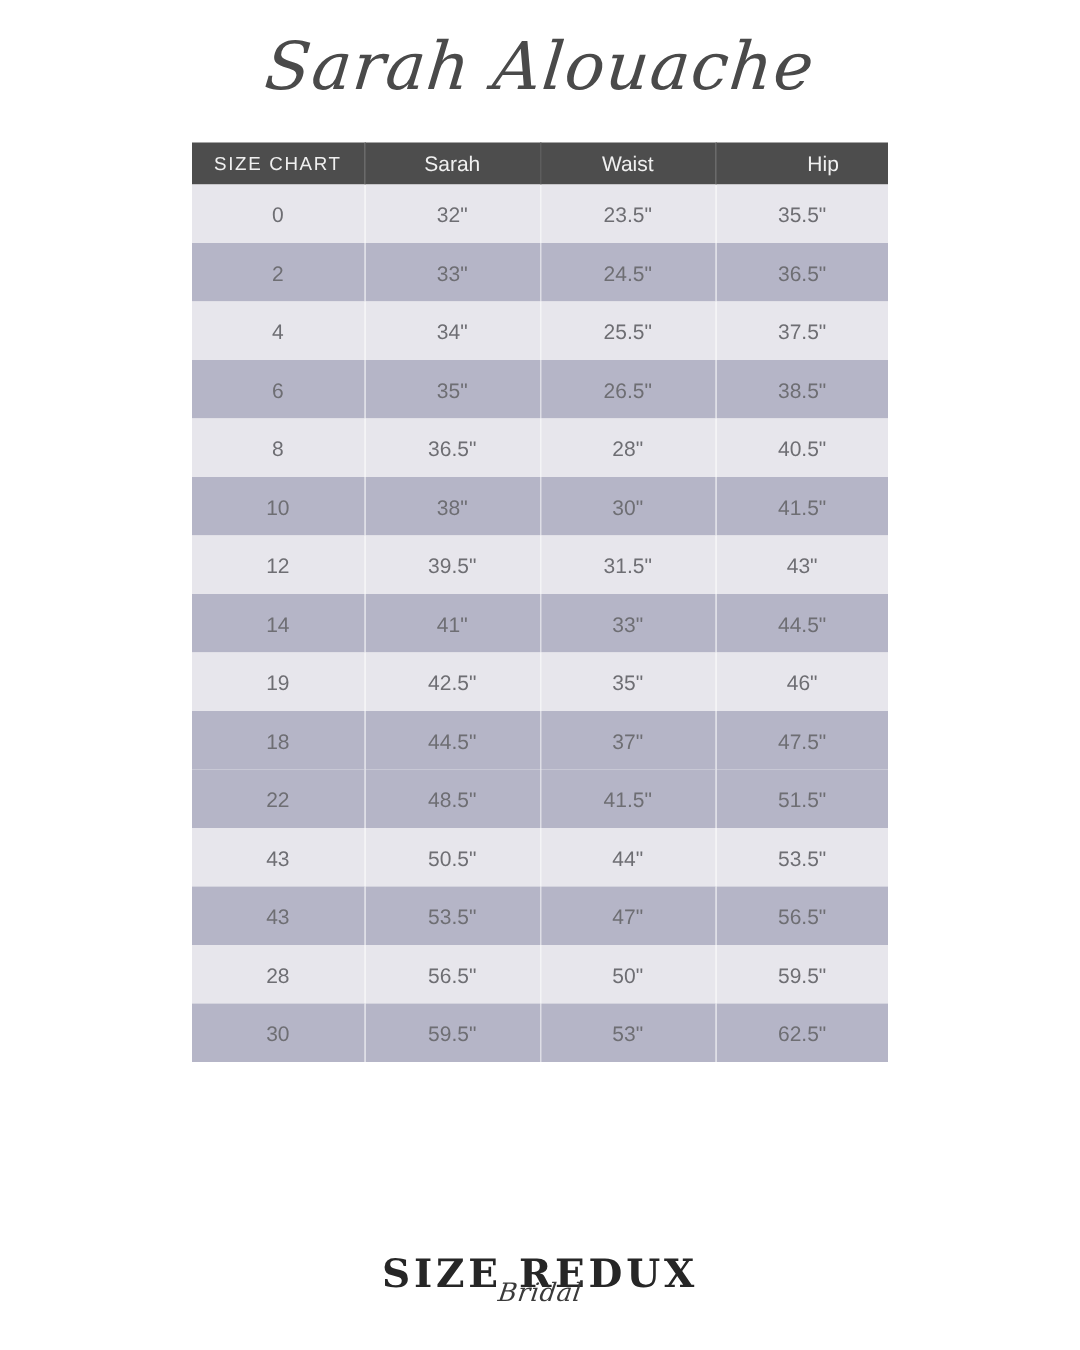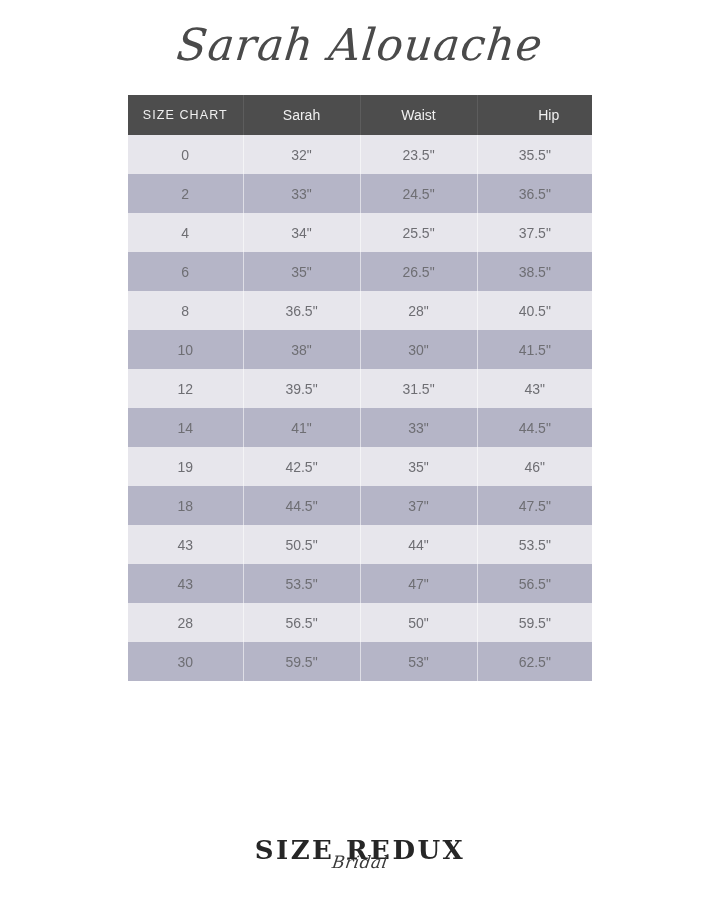--- a/index.html
+++ b/index.html
@@ -53,21 +53,21 @@
     table-layout: fixed;
   }
   table.size-chart col.c0 { width: 115px; }
   table.size-chart col.c1 { width: 117px; }
   table.size-chart col.c2 { width: 117px; }
   table.size-chart col.c3 { width: 115px; }
 
   table.size-chart thead th {
     background: #4d4d4d;
     color: #f0f0f0;
-    height: 40px;
+    height: 28px;
     font-weight: 400;
     font-size: 14px;
     text-align: center;
     vertical-align: middle;
     border-right: 1px solid #5d5d5d;
     padding: 0;
   }
   table.size-chart thead th:last-child { border-right: none; padding-left: 28px; }
   table.size-chart thead th.hdr-size {
     font-size: 12.5px;
@@ -194,20 +194,26 @@
           <td>42.5"</td>
           <td>35"</td>
           <td>46"</td>
         </tr>
         <tr class="band-dark">
           <td>18</td>
           <td>44.5"</td>
           <td>37"</td>
           <td>47.5"</td>
         </tr>
+        <tr class="band-dark">
+          <td>22</td>
+          <td>48.5"</td>
+          <td>41.5"</td>
+          <td>51.5"</td>
+        </tr>
         <tr class="band-light">
           <td>43</td>
           <td>50.5"</td>
           <td>44"</td>
           <td>53.5"</td>
         </tr>
         <tr class="band-dark">
           <td>43</td>
           <td>53.5"</td>
           <td>47"</td>

